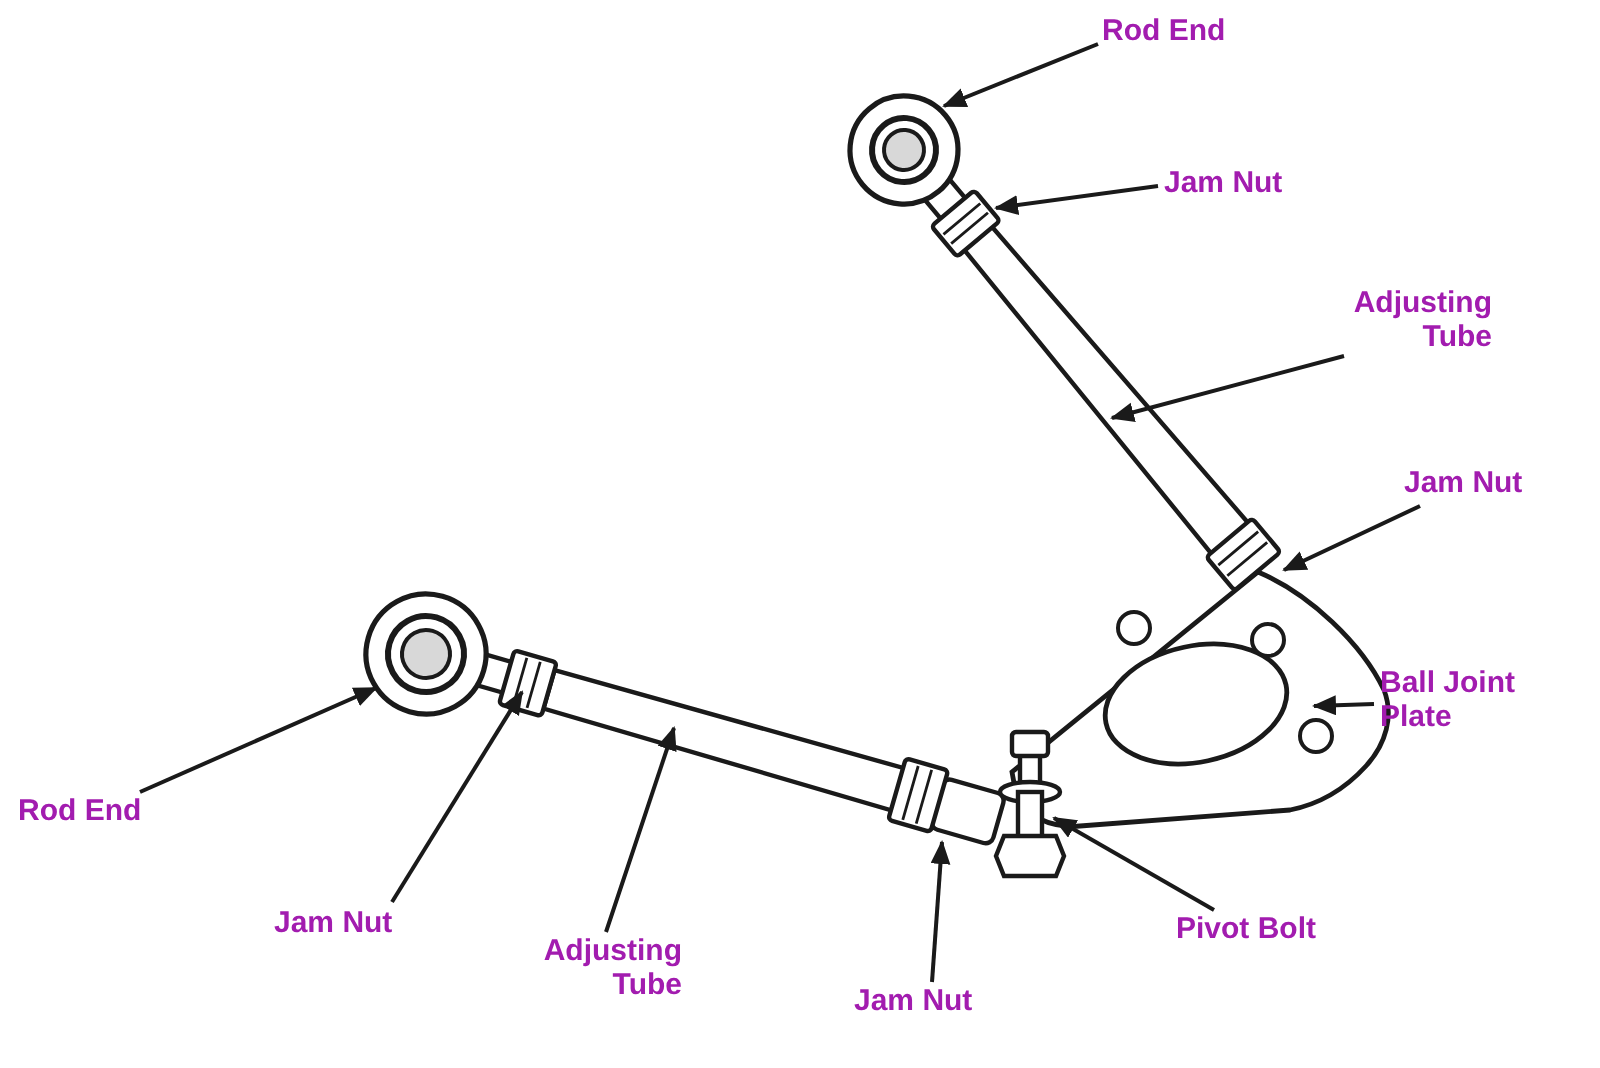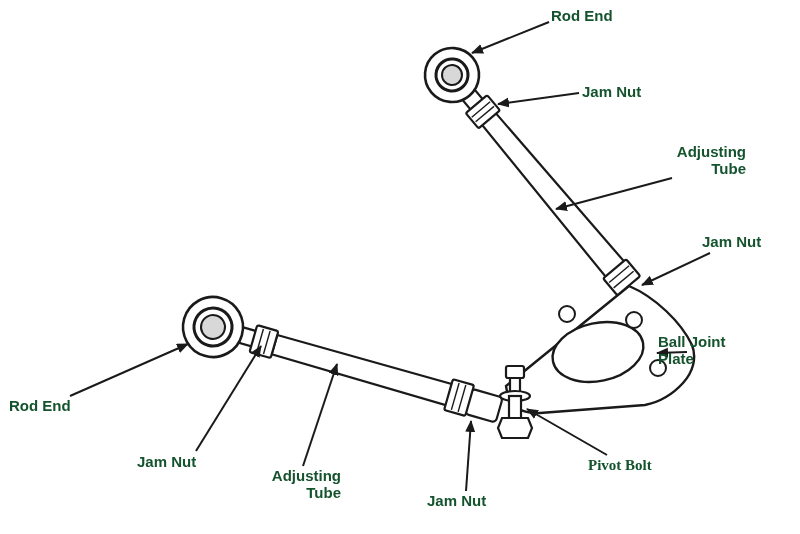--- a/index.html
+++ b/index.html
@@ -19,21 +19,21 @@
     position: absolute;
     left: 0;
     top: 0;
   }
   .label {
     position: absolute;
     font-family: "Liberation Sans", sans-serif;
     font-weight: bold;
     font-size: 15px;
     line-height: 1.12;
-    color: #14532d;
+    color: #a21caf;
   }
   .label.center { text-align: right; }
 </style>
 </head>
 <body>
 
 <div class="stage">
 
   <svg width="800" height="534" viewBox="0 0 800 534">
     <defs>
@@ -117,20 +117,20 @@
       <line x1="303" y1="466" x2="337" y2="364" marker-end="url(#arrowhead)"></line>
       <line x1="196" y1="451" x2="261" y2="346" marker-end="url(#arrowhead)"></line>
       <line x1="70" y1="396" x2="188" y2="344" marker-end="url(#arrowhead)"></line>
     </g>
   </svg>
 
   <div class="label" style="left:551px; top:8px;   width:76px;">Rod End</div>
   <div class="label" style="left:582px; top:84px;  width:70px;">Jam Nut</div>
   <div class="label center" style="left:664px; top:144px; width:82px;">Adjusting Tube</div>
   <div class="label" style="left:702px; top:234px; width:70px;">Jam Nut</div>
-  <div class="label" style="left:658px; top:334px; width:84px;">Ball Joint Plate</div>
-  <div class="label" style="left:588px; top:457px; width:100px;font-family:Liberation Serif, serif;">Pivot Bolt</div>
+  <div class="label" style="left:690px; top:334px; width:84px;">Ball Joint Plate</div>
+  <div class="label" style="left:588px; top:457px; width:100px;">Pivot Bolt</div>
   <div class="label" style="left:427px; top:493px; width:80px;">Jam Nut</div>
   <div class="label center" style="left:251px; top:468px; width:90px;">Adjusting Tube</div>
   <div class="label" style="left:137px; top:454px; width:80px;">Jam Nut</div>
   <div class="label" style="left:9px; top:398px; width:84px;">Rod End</div>
 
 </div>
 
 </body></html>

